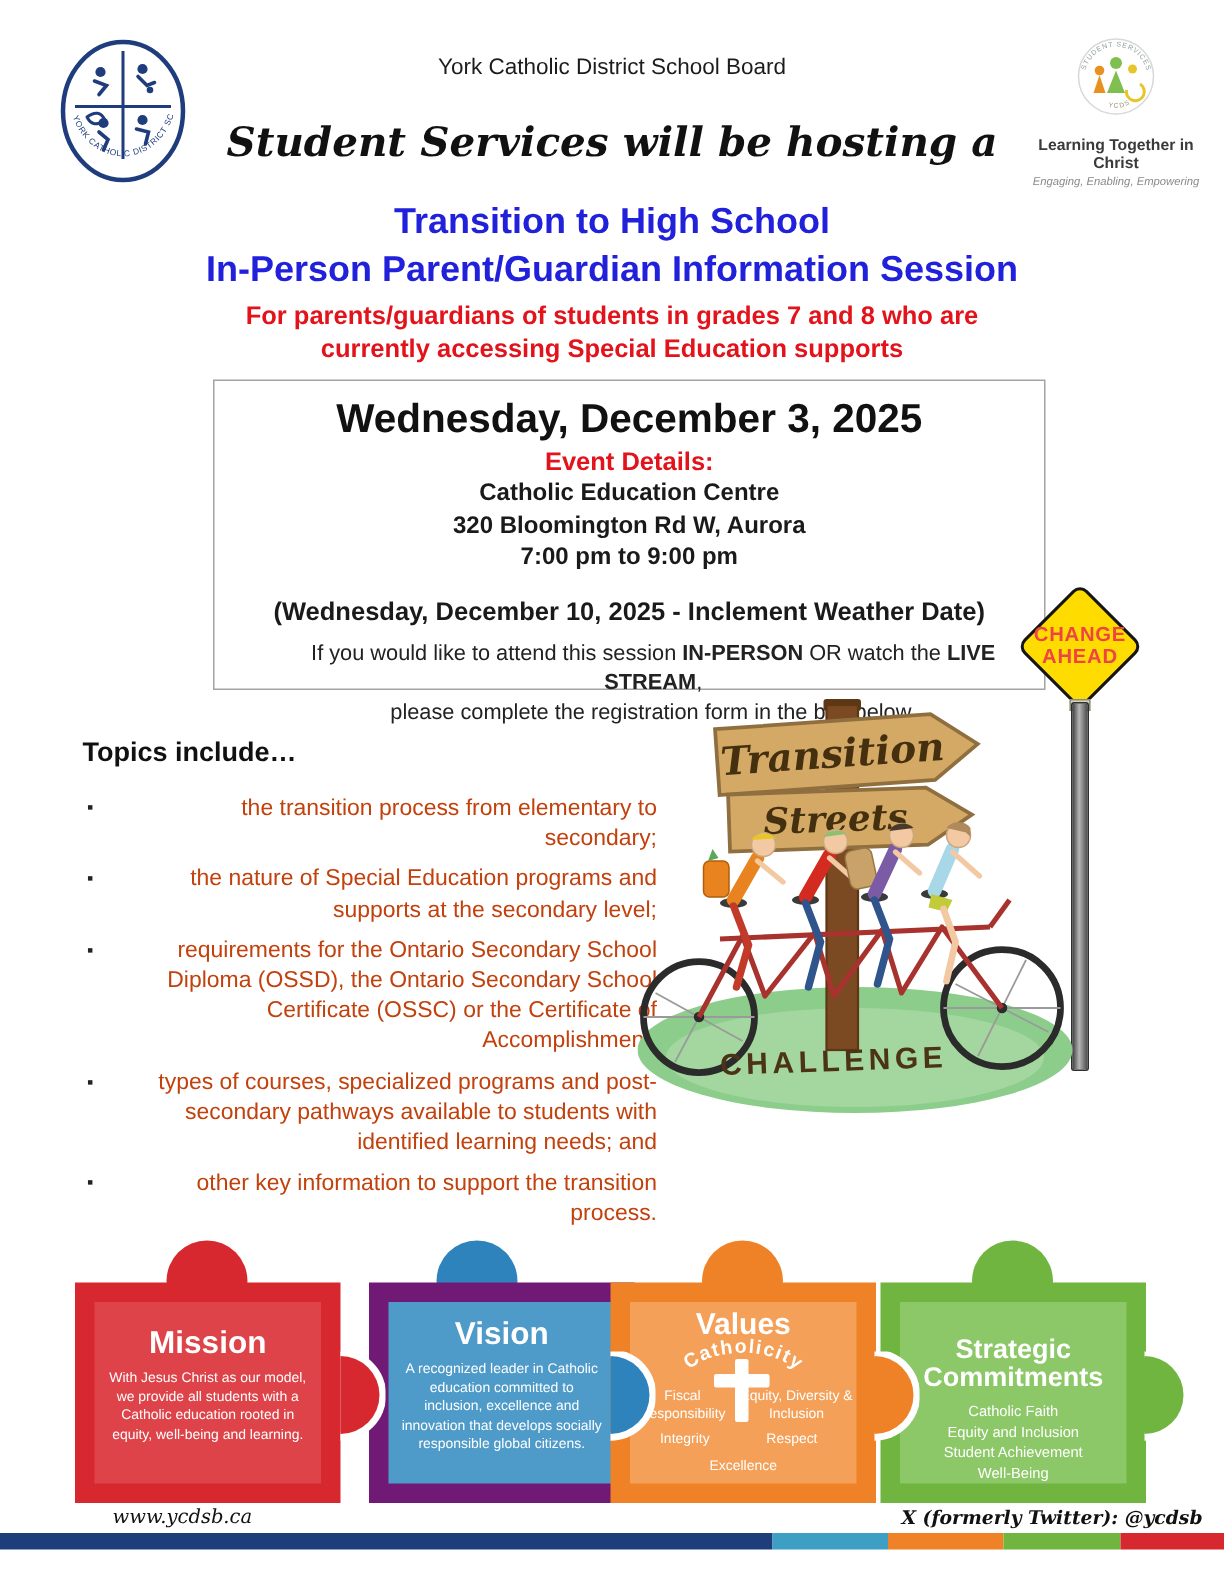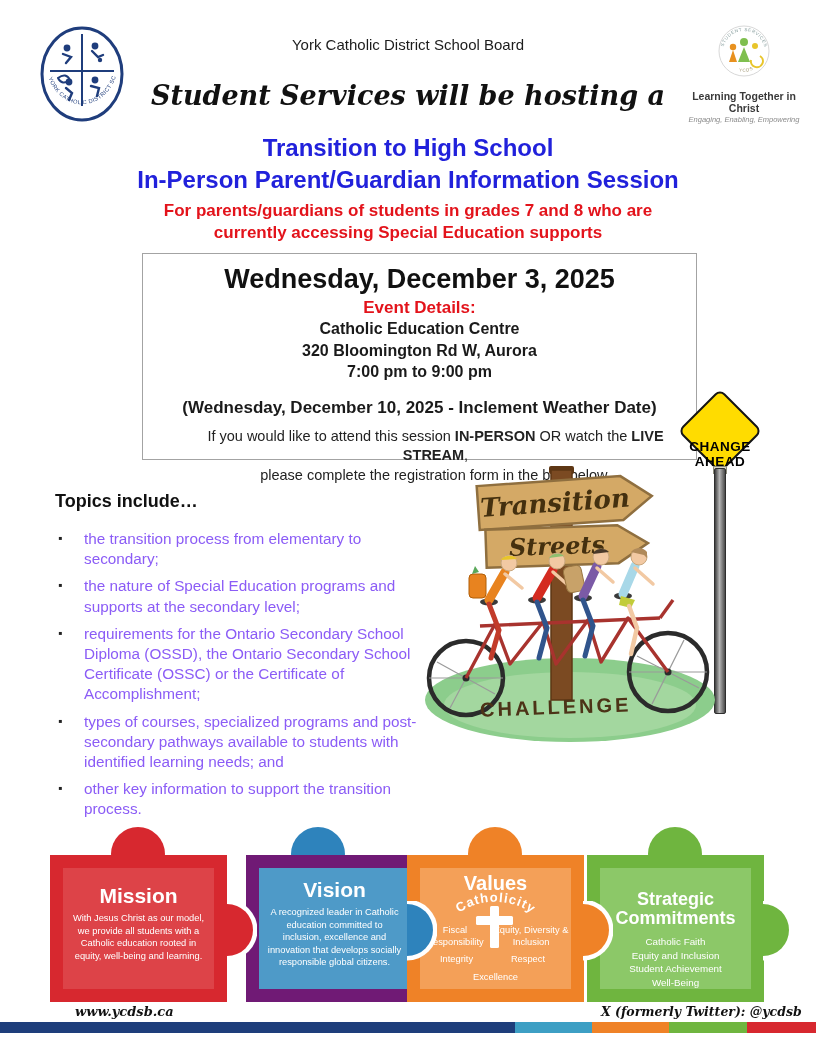--- a/index.html
+++ b/index.html
@@ -32,31 +32,31 @@
   .ev-details { font-size:17px; font-weight:bold; color:#e3131b; margin-top:3px; }
   .ev-line { font-size:16px; font-weight:bold; line-height:1.35; }
   .ev-weather { font-size:17px; font-weight:bold; margin-top:15px; }
   .ev-note { font-size:14.5px; margin-top:9px; line-height:1.35; color:#222;padding-left:32px; }
   .ev-note b { font-weight:bold; }
 
   
   .diamond { left:690px; top:401px; width:60px; height:60px; background:#ffdc00;
     border:2.5px solid #151515; border-radius:7px; transform:rotate(45deg); }
   .diamond-text { left:676px; top:416px; width:88px; text-align:center; font-size:13.5px;
-    font-weight:800; color:#000000; line-height:1.1; letter-spacing:.5px;margin-top:24px; }
+    font-weight:800; color:#ef4444; line-height:1.1; letter-spacing:.5px; }
   .pole { left:714px; top:468px; width:12px; height:246px; border-radius:2px;
     background:linear-gradient(90deg,#3f3f3f,#b5b5b5 45%,#4a4a4a); border:1px solid #2e2e2e; }
   .pole-cap { left:713px; top:466px; width:14px; height:8px; background:#d8d6c2; border:1px solid #8a8a7a; }
 
   
   .topics-heading { left:55px; top:491px; font-size:18px; font-weight:bold; color:#111; }
   .topics-list { left:58px; top:529px; width:380px; list-style:none; }
   .topics-list li { display:flex; margin-bottom:7px; }
   .topics-list .bullet { width:26px; flex:0 0 26px; font-size:12px; padding-top:2px; color:#222; }
-  .topics-list .t-text { font-size:15.3px; line-height:1.32; color:#8b5cf6; }
+  .topics-list .t-text { font-size:15.3px; line-height:1.32; color:#c2410c;text-align:right; }
 
   
   .reg-box { left:430px; top:742px; width:322px; height:85px; border:3.5px solid #d42b20;
     text-align:center; padding-top:9px; background:#fff; }
   .reg-l1 { font-size:17.5px; font-weight:bold; color:#1f2e7e; }
   .reg-link { color:#2563c4; text-decoration:underline; cursor:pointer; }
   .reg-l2, .reg-l3 { font-size:14px; font-weight:bold; color:#1f2e7e; margin-top:2px; }
 
   
   .bump { position:absolute; width:54px; height:54px; border-radius:50%; z-index:1; }
@@ -68,21 +68,21 @@
   .p-title { font-weight:bold; font-size:21px; }
   .p-text { font-size:9.3px; line-height:1.35; padding:0 7px; margin-top:4px; }
   .values-panel { font-size:9.3px; }
   .v-title { position:absolute; top:4px; left:0; width:100%; font-size:20px; font-weight:bold; }
   .v-arc { position:absolute; top:20px; left:0px; width:150px; height:60px; }
   .v-lab { position:absolute; line-height:1.25; }
   .strat-title { font-weight:bold; font-size:18px; line-height:1.08; margin-top:22px; }
   .strat-lines { font-size:9.8px; line-height:1.4; margin-top:6px; }
 
   
-  .site { left:75px; top:1004px; font-family:"DejaVu Serif", serif; font-style:italic; font-weight:bold;
+  .site { left:75px; top:1004px; font-family:"DejaVu Serif", serif; font-style:italic; font-weight:normal;
     font-size:13px; color:#111; }
   .social { left:601px; top:1004px; font-family:"DejaVu Serif", serif; font-style:italic; font-weight:bold;
     font-size:12.5px; color:#111; }
   .bar { top:1022px; height:11px; }
 </style>
 </head>
 <body>
 
 <div class="page">
 

